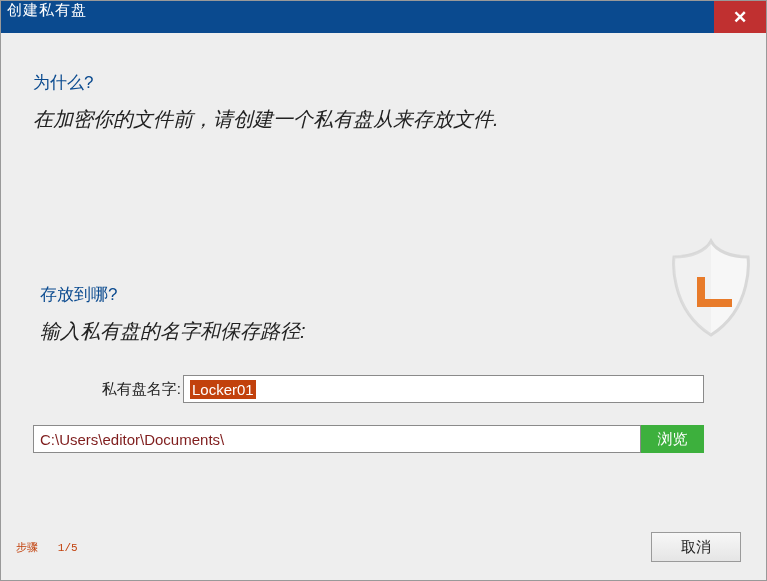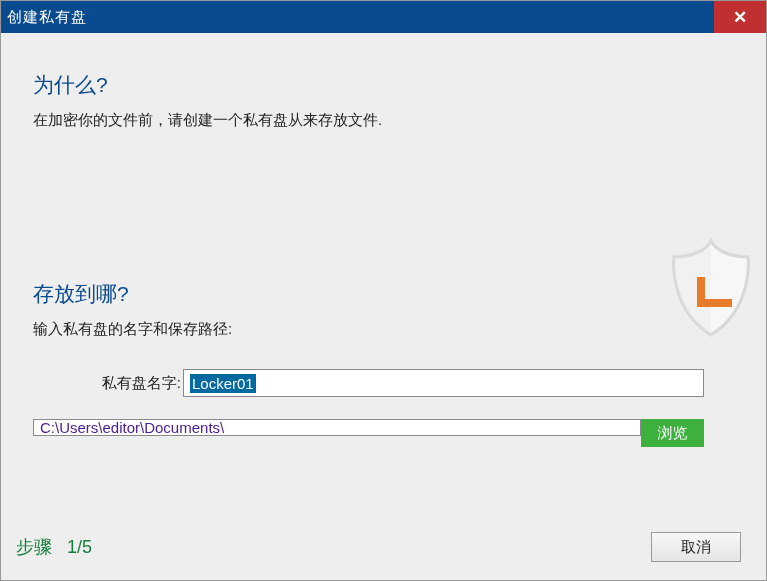--- a/index.html
+++ b/index.html
@@ -14,21 +14,20 @@
       overflow: hidden;
       position: relative;
       background: #eeeeee;
       border: 1px solid #999;
     }
     .title-bar {
       height: 32px;
       background: #0a4a8f;
       color: white;
       display: flex;
-      align-items: center;
       justify-content: space-between;
       padding-left: 6px;
     }
     .title-bar-text {
       font-size: 15px;
       letter-spacing: 1px;
     }
     .close-btn {
       width: 52px;
       height: 32px;
@@ -42,73 +41,75 @@
       font-weight: bold;
     }
     .content {
       padding: 38px 32px 0 32px;
       position: relative;
       height: 490px;
       background: #eeeeee;
     }
     .heading {
       color: #0a4a8f;
-      font-size: 21px;
+      font-size: 17px;
       margin-bottom: 12px;
     }
     .paragraph {
       color: #222;
-      font-size: 15px;
+      font-size: 20px;
       margin-bottom: 4px;
+      font-style: italic;
     }
     .section-why {
       margin-bottom: 150px;
     }
     .section-where {
       margin-bottom: 30px;
+      margin-left: 7px;
     }
     .form-row {
       display: flex;
       align-items: center;
       margin-bottom: 22px;
     }
     .form-label {
       width: 150px;
       text-align: right;
       padding-right: 2px;
       font-size: 15px;
       color: #222;
     }
     .name-selection {
-      background: #0369a1;
+      background: #c2410c;
       color: white;
       padding: 1px 2px;
       display: inline-block;
     }
     .name-input-wrap {
       flex: 1;
       height: 28px;
       border: 1px solid #8a8a8a;
       padding: 3px 6px;
       font-size: 15px;
       background: white;
       margin-right: 30px;
       display: flex;
       align-items: center;
     }
     .path-input {
       flex: 1;
-      height: 17px;
+      height: 28px;
       border: 1px solid #8a8a8a;
       padding: 2px 6px;
       font-size: 15px;
       font-family: inherit;
       background: white;
       outline: none;
-      color: #4c1d95;
+      color: #7f1d1d;
     }
     .browse-btn {
       width: 63px;
       height: 28px;
       background: #3db03d;
       color: white;
       border: none;
       cursor: pointer;
       font-size: 15px;
       font-family: inherit;
@@ -124,22 +125,23 @@
       right: 0;
       bottom: 0;
       height: 58px;
       display: flex;
       align-items: center;
       justify-content: space-between;
       padding: 0 25px 8px 15px;
       background: #eeeeee;
     }
     .step-text {
-      font-size: 18px;
-      color: #15803d;
+      font-size: 11px;
+      color: #c2410c;
+      font-family: Liberation Mono, monospace;
     }
     .footer-buttons {
       display: flex;
       gap: 16px;
     }
     .nav-btn {
       width: 90px;
       height: 30px;
       background: linear-gradient(#f7f7f7, #e5e5e5);
       border: 1px solid #9a9a9a;

